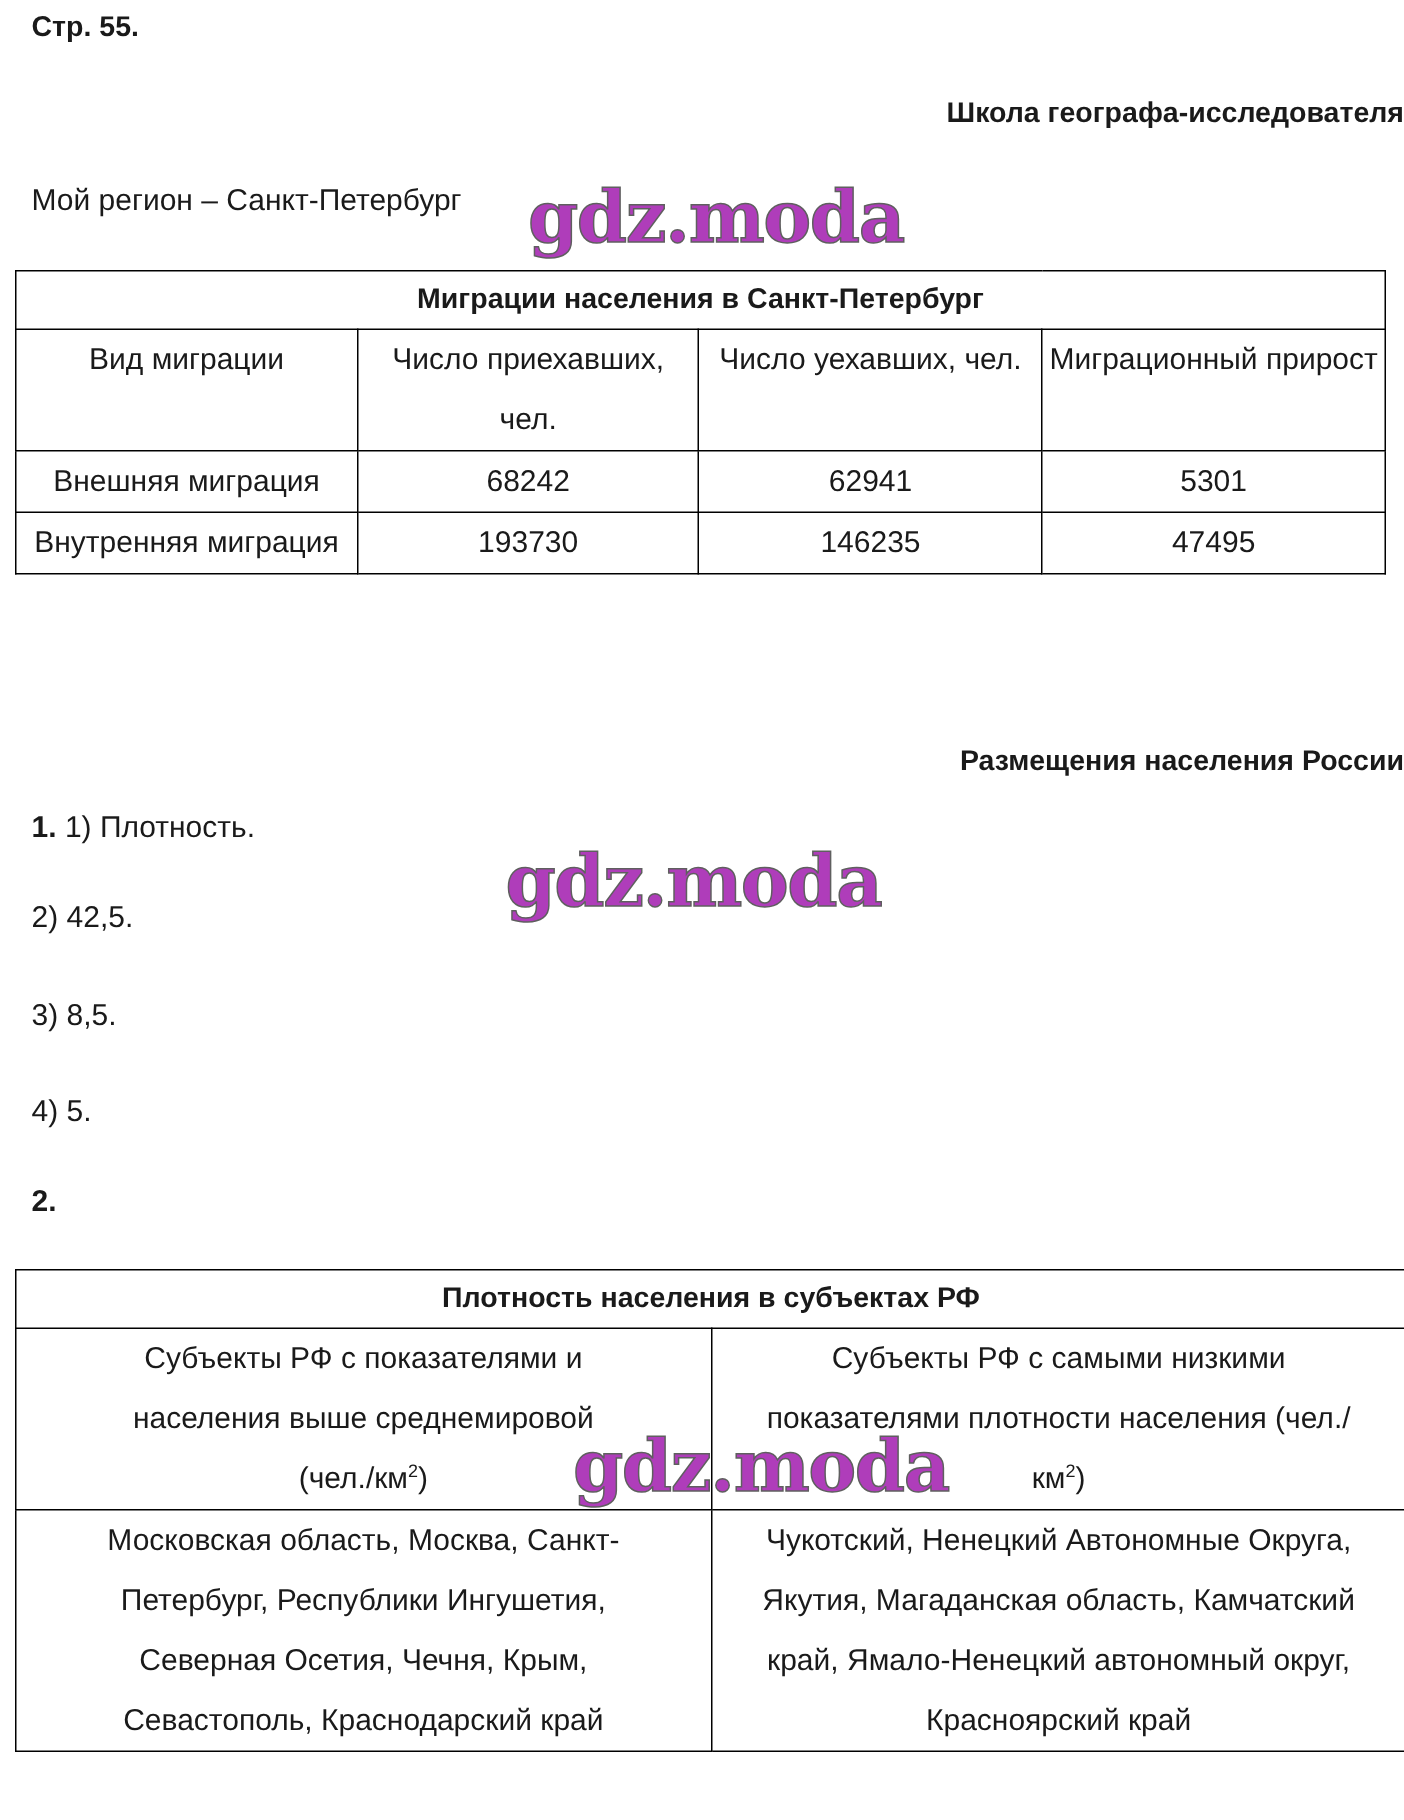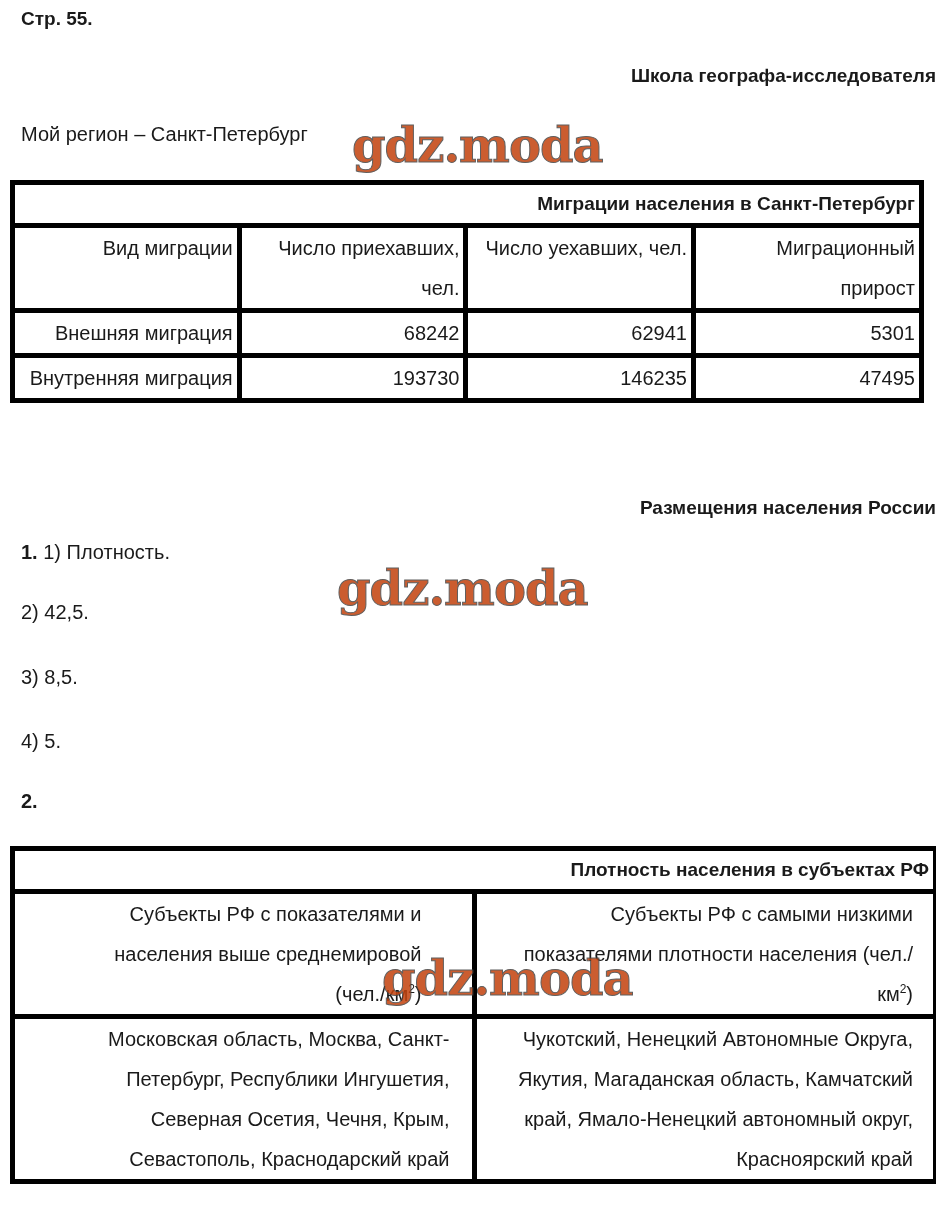--- a/index.html
+++ b/index.html
@@ -9,33 +9,33 @@
     }
     .abs { position: absolute; }
     .page-num { left: 21px; top: 8px; font-size: 19px; font-weight: bold; }
     .title { left: 0; width: 936px; text-align: right; font-size: 19px; font-weight: bold; }
     .t1 { top: 65px; }
     .t2 { top: 497px; }
     .region { left: 21px; top: 123px; font-size: 20px; }
     .answer { left: 21px; font-size: 20px; }
     .answer b { font-weight: bold; }
     table { border-collapse: collapse; position: absolute; }
-    td, th { border: 5px solid #000000; text-align: right; vertical-align: top; font-size: 20px; font-weight: normal; line-height: 40px; padding: 0 4px; }
+    td, th { border: 1px solid #000000; text-align: center; vertical-align: top; font-size: 20px; font-weight: normal; line-height: 40px; padding: 0 4px; }
     th.caption { font-weight: bold; font-size: 19px; line-height: 38px; }
     #mig-table { left: 10px; top: 180px; width: 914px; }
     #mig-table col.c1 { width: 228px; }
     #mig-table col.c2 { width: 228px; }
     #mig-table col.c3 { width: 229px; }
     #mig-table col.c4 { width: 229px; }
     #den-table { left: 10px; top: 846px; width: 928px; }
     #den-table col { width: 457px; }
     sup { font-size: 12px; line-height: 0; }
     .wm {
       position: absolute; font-family: "DejaVu Serif", serif; font-weight: bold;
-      font-size: 48px; color: #c2410c; letter-spacing: -1px;
+      font-size: 48px; color: #a21caf; letter-spacing: -1px;
       -webkit-text-stroke: 1px #444; opacity: 0.85; white-space: nowrap;
     }
     .wm1 { left: 352px; top: 117px; }
     .wm2 { left: 337px; top: 560px; }
     .wm3 { left: 382px; top: 950px; }
   </style>
 </head>
 <body>
 
 <div class="abs page-num">Стр. 55.</div>

